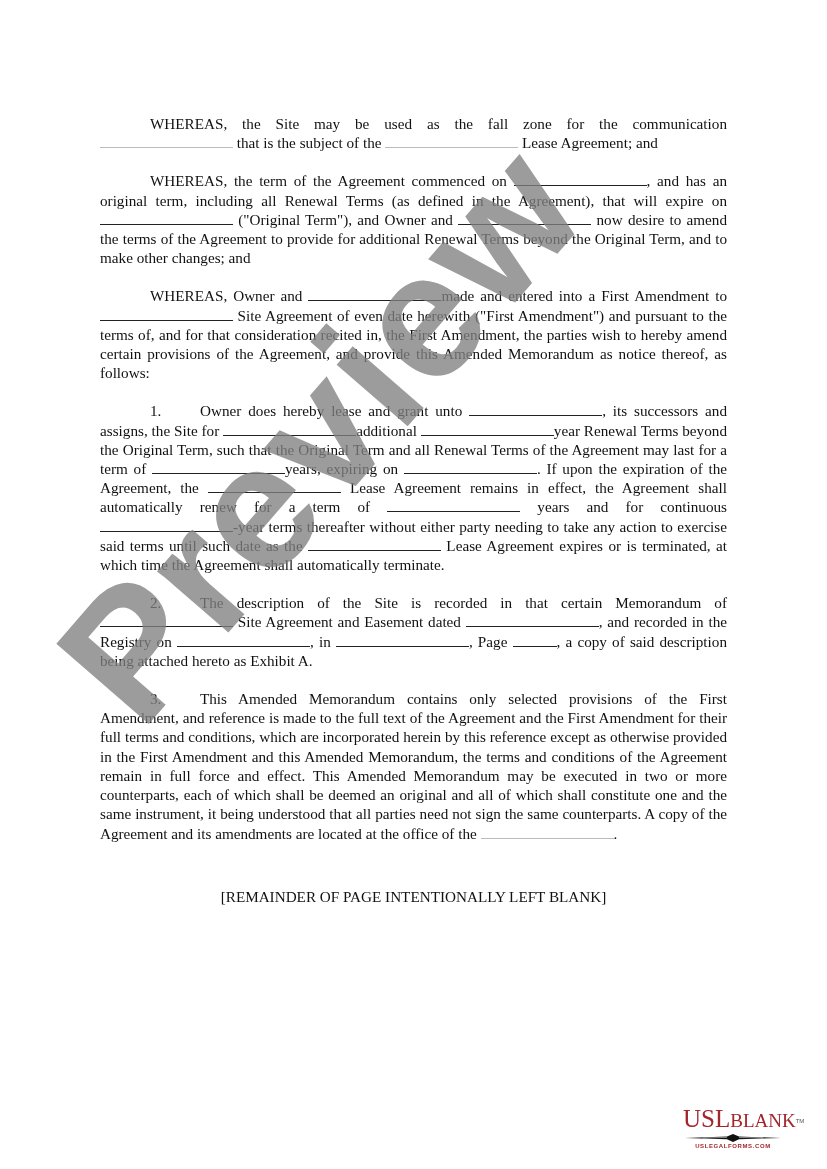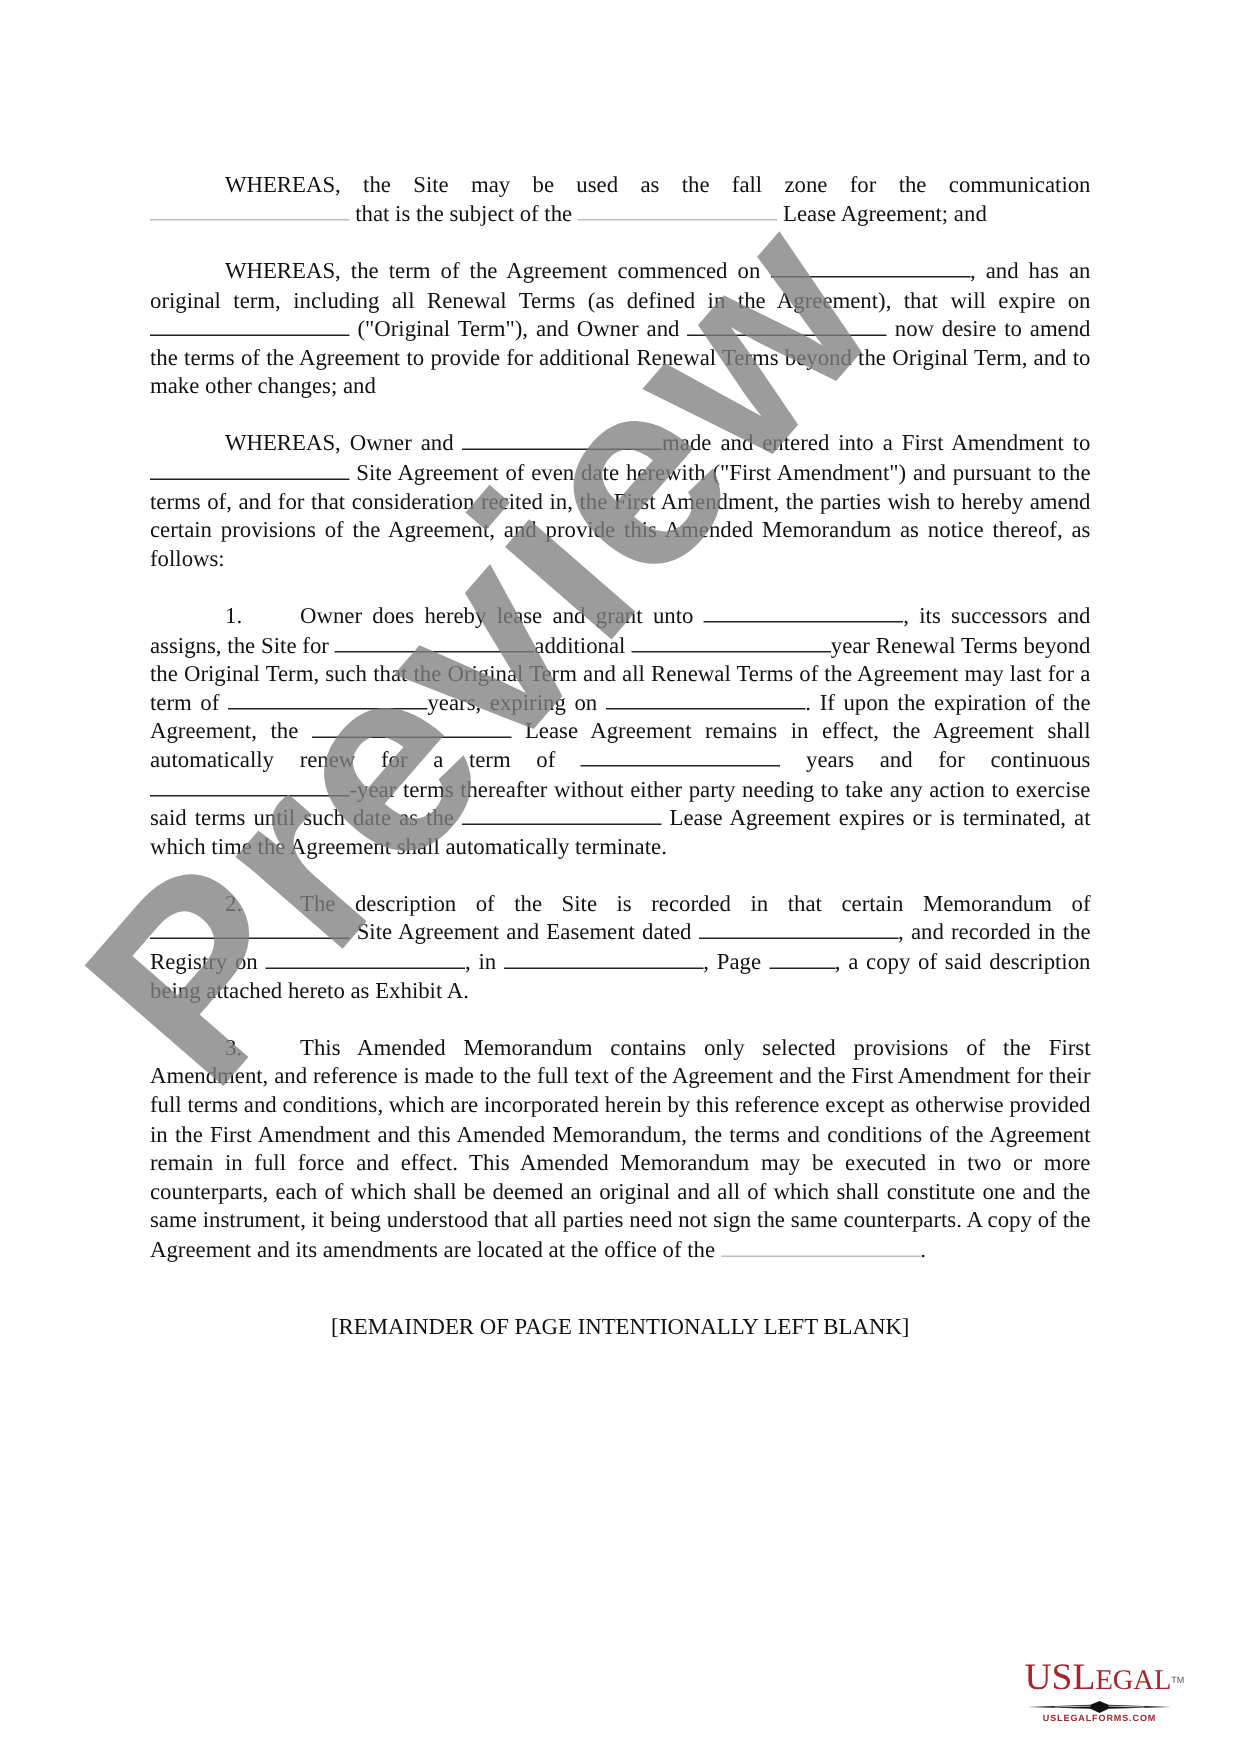--- a/index.html
+++ b/index.html
@@ -7,21 +7,21 @@
   .page { position: absolute; left: 0; top: 14px; width: 827px; height: 1169px; background: #fff; }
   .doc { position: absolute; left: 100px; top: 100px; width: 627px; font-size: 15.2px; line-height: 19.2px; text-align: justify; }
   .para { margin: 0 0 19px 0; text-indent: 50px; }
   .para.numbered { text-indent: 50px; }
   .num { display: inline-block; width: 50px; text-indent: 0; }
   .blank { display: inline-block; border-bottom: 1px solid #222; height: 13px; vertical-align: baseline; text-indent: 0; }
   .blank.w133 { width: 133px; }
   .blank.w45 { width: 44px; }
   .blank.faint { border-bottom-color: #bbb; }
   .u { }
-  .center { text-align: center; text-indent: 0; margin-top: 32px; }
+  .center { text-align: center; text-indent: 0; margin-top: 44px; }
   .watermark { position: absolute; left: 95px; top: 590px; transform: rotate(-49deg); transform-origin: left center; font-family: "Liberation Sans", "DejaVu Sans", sans-serif; font-weight: bold; font-size: 178px; letter-spacing: 2px; color: rgba(128,128,128,0.78); white-space: nowrap; pointer-events: none; line-height: 1; }
   .logo { position: absolute; left: 683px; top: 1093px; width: 115px; height: 42px; }
   .logo-text { font-family: "Liberation Serif", "DejaVu Serif", serif; color: #a3262c; font-size: 25px; letter-spacing: 0px; line-height: 24px; white-space: nowrap; }
   .logo-text .small { font-size: 19px; }
   .logo-tm { font-family: "Liberation Sans", sans-serif; font-size: 6px; vertical-align: top; color: #555; position: relative; top: 2px; }
   .logo-wing { display: block; height: 8px; margin-top: 1px; }
   .logo-url { font-family: "Liberation Sans", "DejaVu Sans", sans-serif; font-size: 6px; font-weight: bold; letter-spacing: 0.6px; color: #a3262c; text-align: center; width: 100px; margin-top: 1px; }
 </style>
 </head>
 <body>
@@ -41,21 +41,21 @@
     <p class="para numbered"><span class="num">2.</span><span>The description of the Site is recorded in that certain Memorandum of </span><span class="blank w133"></span><span> Site Agreement and Easement dated </span><span class="blank w133"></span><span>, and recorded in the Registry on </span><span class="blank w133"></span><span>, in </span><span class="blank w133"></span><span>, Page </span><span class="blank w45"></span><span>, a copy of said description being attached hereto as </span><span class="u">Exhibit A</span><span>.</span></p>
 
     <p class="para numbered"><span class="num">3.</span><span>This Amended Memorandum contains only selected provisions of the First Amendment, and reference is made to the full text of the Agreement and the First Amendment for their full terms and conditions, which are incorporated herein by this reference except as otherwise provided in the First Amendment and this Amended Memorandum, the terms and conditions of the Agreement remain in full force and effect. This Amended Memorandum may be executed in two or more counterparts, each of which shall be deemed an original and all of which shall constitute one and the same instrument, it being understood that all parties need not sign the same counterparts. A copy of the Agreement and its amendments are located at the office of the </span><span class="blank w133 faint"></span><span>.</span></p>
 
     <p class="para center">[REMAINDER OF PAGE INTENTIONALLY LEFT BLANK]</p>
   </div>
 
   <div class="watermark">Preview</div>
 
   <div class="logo">
-    <div class="logo-text"><span>US</span><span>L</span><span class="small">EGAL</span><span class="logo-tm">TM</span></div>
+    <div class="logo-text"><span>US</span><span>L</span><span class="small">BLANK</span><span class="logo-tm">TM</span></div>
     <svg class="logo-wing" width="100" height="8" viewBox="0 0 100 8">
       <path d="M2 4 L44 2.5 L50 0 L56 2.5 L98 4 L56 5.2 L50 8 L44 5.2 Z" fill="#111"></path>
       <path d="M20 4 L44 3.4 M56 3.4 L80 4" stroke="#fff" stroke-width="0.5"></path>
     </svg>
     <div class="logo-url">USLEGALFORMS.COM</div>
   </div>
 
 </div>
 
 </body></html>

